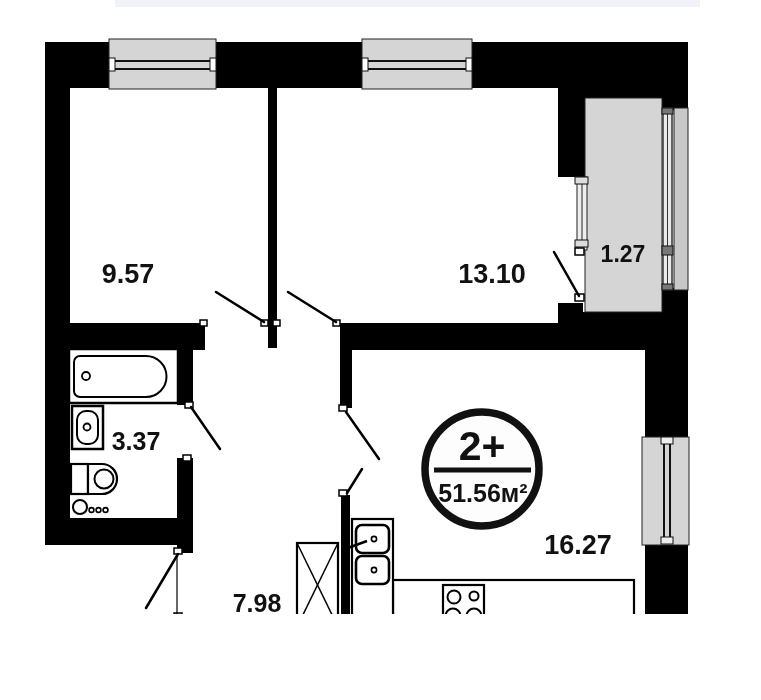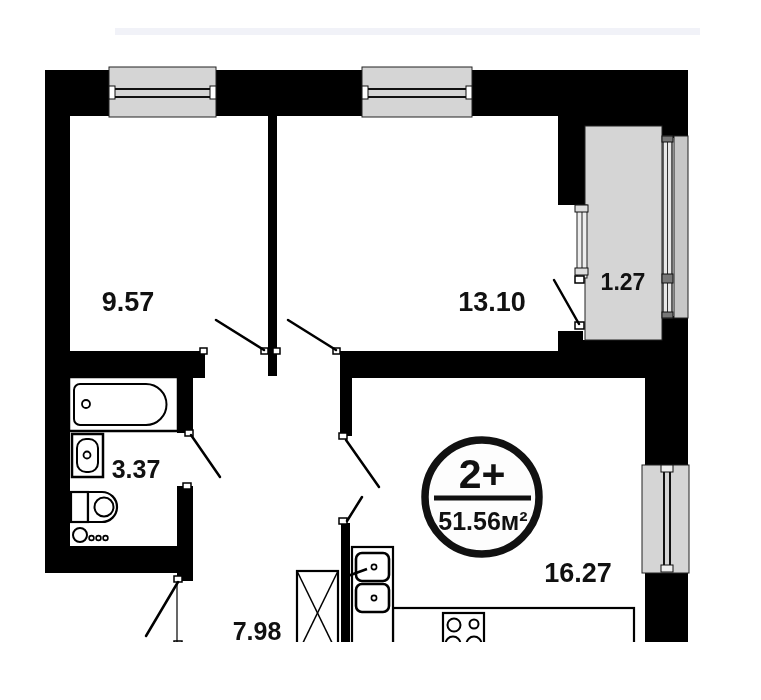--- a/index.html
+++ b/index.html
@@ -1,17 +1,17 @@
 <!DOCTYPE html>
 <html><head>
 <meta charset="utf-8">
 <style>
   html,body{margin:0;padding:0;background:#ffffff;}
   .stage{position:relative;width:761px;height:614px;background:#ffffff;overflow:hidden;
-         font-family:"Liberation Sans",sans-serif;margin-top:28px;}
+         font-family:"Liberation Sans",sans-serif;}
   svg text{font-family:"Liberation Sans","DejaVu Sans",sans-serif;font-weight:bold;fill:#111;}
 </style>
 </head>
 <body>
 
 <div class="stage">
 <svg width="761" height="700" viewBox="0 0 761 700">
 
   <rect x="0" y="0" width="761" height="700" fill="#ffffff"></rect>
   <rect x="115" y="0" width="585" height="7" fill="#f1f2f8"></rect>

